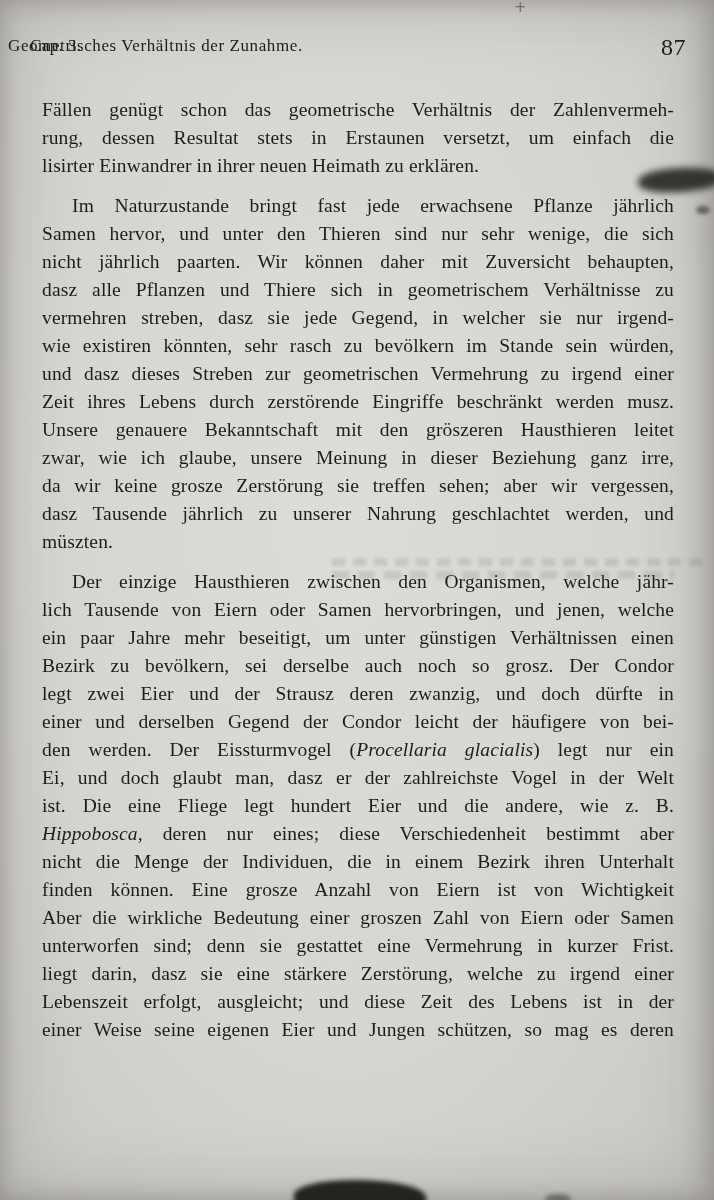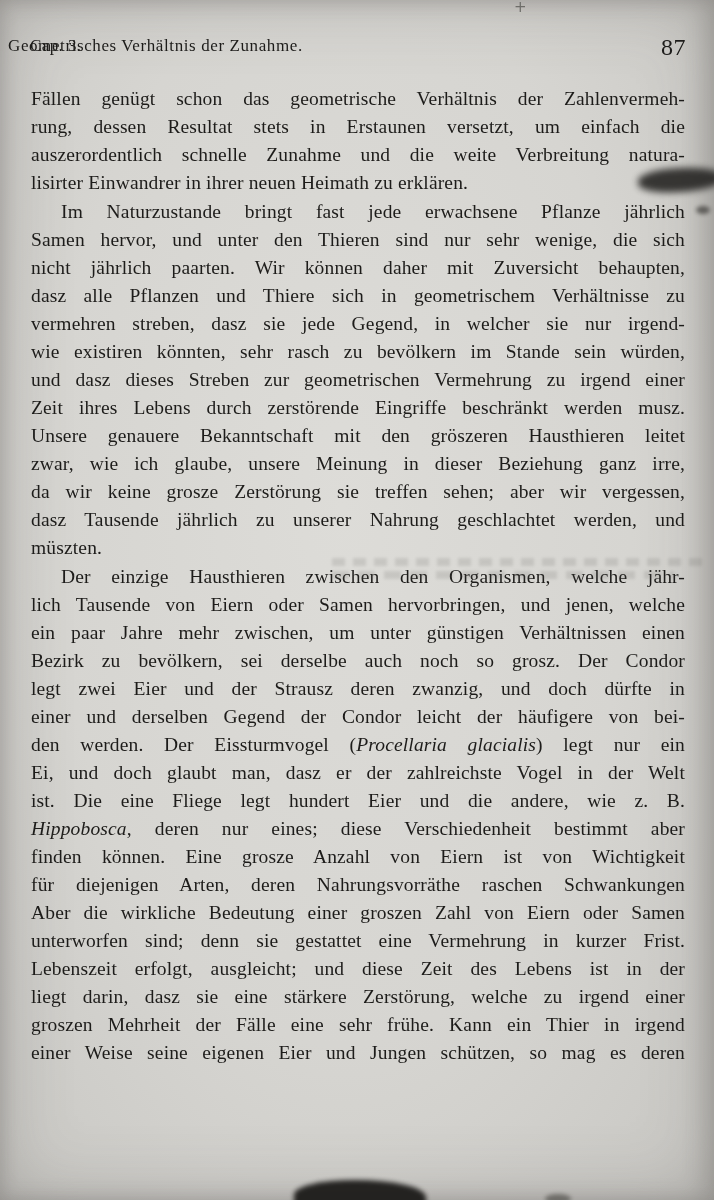--- a/index.html
+++ b/index.html
@@ -50,21 +50,21 @@
   
   .body-text {
     position: absolute;
     top: 84px;
     left: 30px;
     width: 656px;
     font-size: 19.5px;
     line-height: 28px;
     letter-spacing: 0.15px;
   }
-  .paragraph { margin: 1px; }
+  .paragraph { margin: 12px; }
   .line {
     text-align: justify;
     text-align-last: justify;
     white-space: normal;
     min-height: 28px;
   }
   .line.indent { text-indent: 30px; }
   .line.flush { text-align-last: left; }
   .italic { font-style: italic; }
 
@@ -134,56 +134,54 @@
   <div class="header">
     <span class="chapter">Cap. 3.</span>
     <span class="title">Geometrisches Verhältnis der Zunahme.</span>
     <span class="pagenum">87</span>
   </div>
 
   <div class="body-text">
       <div class="paragraph">
         <div class="line"><span>Fällen genügt schon das geometrische Verhältnis der Zahlenvermeh-</span></div>
         <div class="line"><span>rung, dessen Resultat stets in Erstaunen versetzt, um einfach die</span></div>
-        <div class="line"><span>auszerordentlich schnelle Zunahme und die weite Verbreitung natura-</span></div>
         <div class="line flush"><span>lisirter Einwandrer in ihrer neuen Heimath zu erklären.</span></div>
       </div>
       <div class="paragraph">
         <div class="line indent"><span>Im Naturzustande bringt fast jede erwachsene Pflanze jährlich</span></div>
         <div class="line"><span>Samen hervor, und unter den Thieren sind nur sehr wenige, die sich</span></div>
         <div class="line"><span>nicht jährlich paarten.  Wir können daher mit Zuversicht behaupten,</span></div>
         <div class="line"><span>dasz alle Pflanzen und Thiere sich in geometrischem Verhältnisse zu</span></div>
         <div class="line"><span>vermehren streben, dasz sie jede Gegend, in welcher sie nur irgend-</span></div>
         <div class="line"><span>wie existiren könnten, sehr rasch zu bevölkern im Stande sein würden,</span></div>
         <div class="line"><span>und dasz dieses Streben zur geometrischen Vermehrung zu irgend einer</span></div>
         <div class="line"><span>Zeit ihres Lebens durch zerstörende Eingriffe beschränkt werden musz.</span></div>
         <div class="line"><span>Unsere genauere Bekanntschaft mit den gröszeren Hausthieren leitet</span></div>
         <div class="line"><span>zwar, wie ich glaube, unsere Meinung in dieser Beziehung ganz irre,</span></div>
         <div class="line"><span>da wir keine grosze Zerstörung sie treffen sehen; aber wir vergessen,</span></div>
         <div class="line"><span>dasz Tausende jährlich zu unserer Nahrung geschlachtet werden, und</span></div>
         <div class="line flush"><span>müszten.</span></div>
       </div>
       <div class="paragraph">
         <div class="line indent"><span>Der einzige Hausthieren zwischen den Organismen, welche jähr-</span></div>
         <div class="line"><span>lich Tausende von Eiern oder Samen hervorbringen, und jenen, welche</span></div>
-        <div class="line"><span>ein paar Jahre mehr zwischen, um unter günstigen Verhältnissen einen</span></div>
+        <div class="line"><span>ein paar Jahre mehr beseitigt, um unter günstigen Verhältnissen einen</span></div>
         <div class="line"><span>Bezirk zu bevölkern, sei derselbe auch noch so grosz.  Der Condor</span></div>
         <div class="line"><span>legt zwei Eier und der Strausz deren zwanzig, und doch dürfte in</span></div>
         <div class="line"><span>einer und derselben Gegend der Condor leicht der häufigere von bei-</span></div>
         <div class="line"><span>den werden.  Der Eissturmvogel (</span><span class="italic">Procellaria glacialis</span><span>) legt nur ein</span></div>
         <div class="line"><span>Ei, und doch glaubt man, dasz er der zahlreichste Vogel in der Welt</span></div>
         <div class="line"><span>ist.  Die eine Fliege legt hundert Eier und die andere, wie z. B.</span></div>
         <div class="line"><span class="italic">Hippobosca</span><span>, deren nur eines; diese Verschiedenheit bestimmt aber</span></div>
+        <div class="line"><span>nicht die Menge der Individuen, die in einem Bezirk ihren Unterhalt</span></div>
         <div class="line"><span>finden können.  Eine grosze Anzahl von Eiern ist von Wichtigkeit</span></div>
-        <div class="line"><span>für diejenigen Arten, deren Nahrungsvorräthe raschen Schwankungen</span></div>
         <div class="line"><span>Aber die wirkliche Bedeutung einer groszen Zahl von Eiern oder Samen</span></div>
         <div class="line"><span>unterworfen sind; denn sie gestattet eine Vermehrung in kurzer Frist.</span></div>
+        <div class="line"><span>liegt darin, dasz sie eine stärkere Zerstörung, welche zu irgend einer</span></div>
         <div class="line"><span>Lebenszeit erfolgt, ausgleicht; und diese Zeit des Lebens ist in der</span></div>
-        <div class="line"><span>liegt darin, dasz sie eine stärkere Zerstörung, welche zu irgend einer</span></div>
-        <div class="line"><span>groszen Mehrheit der Fälle eine sehr frühe.  Kann ein Thier in irgend</span></div>
         <div class="line"><span>einer Weise seine eigenen Eier und Jungen schützen, so mag es deren</span></div>
       </div>
     </div>
 
   <div class="smudge-right"></div>
   <div class="smudge-right-dot"></div>
   <div class="ghost-showthrough"></div>
   <div class="smudge-bottom"></div>
   <div class="smudge-bottom-small"></div>
 

